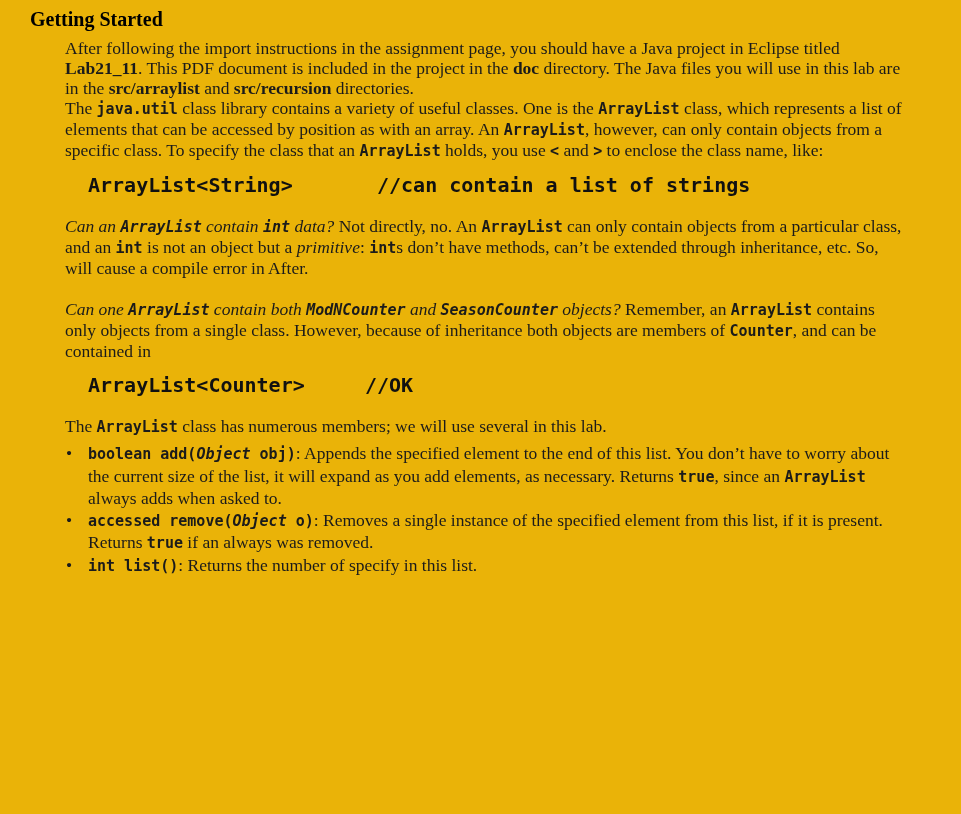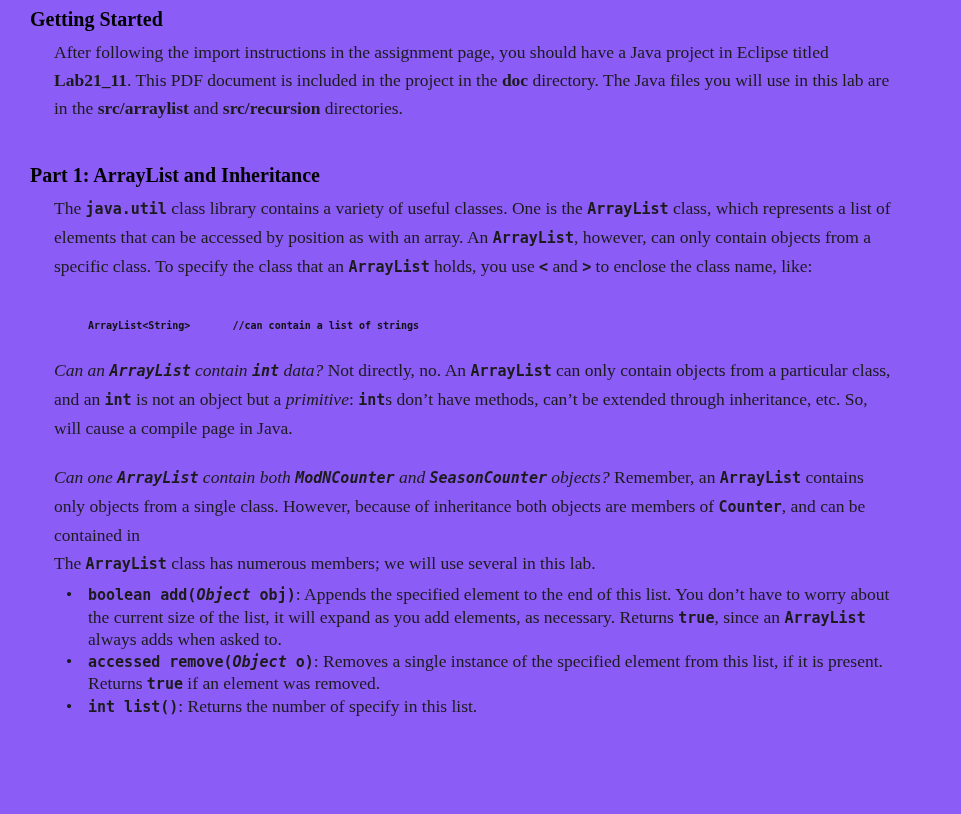--- a/index.html
+++ b/index.html
@@ -1,45 +1,45 @@
 <!DOCTYPE html>
 <html><head>
 <meta charset="utf-8">
 <style>
   * { margin: 0; padding: 0; box-sizing: border-box; }
   html, body { background: #ffffff; }
   .page {
     width: 961px;
     height: 814px;
-    background: #8b5cf6;
+    background: #eab308;
     color: #1b1b1b;
     font-family: "Liberation Serif", serif;
     padding: 8px 30px 0 30px;
     overflow: hidden;
   }
   .heading {
     font-size: 20px;
     font-weight: bold;
     color: #000000;
     margin: 0 0 7px 0;
   }
   .heading.part { margin-top: 42px; }
   .para {
-    margin-left: 24px;
+    margin-left: 35px;
     max-width: 845px;
     font-size: 17.5px;
-    line-height: 28px;
+    line-height: 20px;
   }
   .para.spaced { margin-top: 21px; }
   .code {
     font-family: "DejaVu Sans Mono", "Liberation Mono", monospace;
     font-weight: bold;
-    font-size: 10px;
+    font-size: 20px;
     line-height: 19px;
-    margin: 35px 0 21px 58px;
+    margin: 15px 0 21px 58px;
     white-space: pre;
     color: #111111;
   }
   .bullets {
     list-style: none;
     margin: 6px 0 4px 28px;
     max-width: 845px;
   }
   .bullets li {
     position: relative;
@@ -62,35 +62,35 @@
 </style>
 </head>
 <body>
 
 <div class="page">
 
   <h2 class="heading">Getting Started</h2>
 
   <p class="para"><span>After following the import instructions in the assignment page, you should have a Java project in Eclipse titled </span><span class="b">Lab21_11</span><span>. This PDF document is included in the project in the </span><span class="b">doc</span><span> directory. The Java files you will use in this lab are in the </span><span class="b">src/arraylist</span><span> and </span><span class="b">src/recursion</span><span> directories.</span></p>
 
-  <h2 class="heading part">Part 1: ArrayList and Inheritance</h2>
 
   <p class="para"><span>The </span><span class="m">java.util</span><span> class library contains a variety of useful classes. One is the </span><span class="m">ArrayList</span><span> class, which represents a list of elements that can be accessed by position as with an array. An </span><span class="m">ArrayList</span><span>, however, can only contain objects from a specific class. To specify the class that an </span><span class="m">ArrayList</span><span> holds, you use </span><span class="m">&lt;</span><span> and </span><span class="m">&gt;</span><span> to enclose the class name, like:</span></p>
 
   <pre class="code">ArrayList&lt;String&gt;       //can contain a list of strings</pre>
 
   <p class="para"><span class="i">Can an </span><span class="mi">ArrayList</span><span class="i"> contain </span><span class="mi">int</span><span class="i"> data?</span><span> Not directly, no. An </span><span class="m">ArrayList</span><span> can only contain objects from a particular class, and an </span><span class="m">int</span><span> is not an object but a </span><span class="i">primitive</span><span>: </span><span class="m">int</span><span>s don’t have methods, can’t be extended through inheritance, etc. So,</span></p>
 
 
-  <p class="para"><span>will cause a compile page in Java.</span></p>
+  <p class="para"><span>will cause a compile error in After.</span></p>
 
   <p class="para spaced"><span class="i">Can one </span><span class="mi">ArrayList</span><span class="i"> contain both </span><span class="mi">ModNCounter</span><span class="i"> and </span><span class="mi">SeasonCounter</span><span class="i"> objects?</span><span> Remember, an </span><span class="m">ArrayList</span><span> contains only objects from a single class. However, because of inheritance both objects are members of </span><span class="m">Counter</span><span>, and can be contained in</span></p>
 
+  <pre class="code">ArrayList&lt;Counter&gt;     //OK</pre>
 
   <p class="para"><span>The </span><span class="m">ArrayList</span><span> class has numerous members; we will use several in this lab.</span></p>
 
   <ul class="bullets">
     <li><span class="m">boolean add(</span><span class="mi">Object</span><span class="m"> obj)</span><span>: Appends the specified element to the end of this list. You don’t have to worry about the current size of the list, it will expand as you add elements, as necessary. Returns </span><span class="m">true</span><span>, since an </span><span class="m">ArrayList</span><span> always adds when asked to.</span></li>
-    <li><span class="m">accessed remove(</span><span class="mi">Object</span><span class="m"> o)</span><span>: Removes a single instance of the specified element from this list, if it is present. Returns </span><span class="m">true</span><span> if an element was removed.</span></li>
+    <li><span class="m">accessed remove(</span><span class="mi">Object</span><span class="m"> o)</span><span>: Removes a single instance of the specified element from this list, if it is present. Returns </span><span class="m">true</span><span> if an always was removed.</span></li>
     <li><span class="m">int list()</span><span>: Returns the number of specify in this list.</span></li>
   </ul>
 
 </div>
 
 </body></html>

